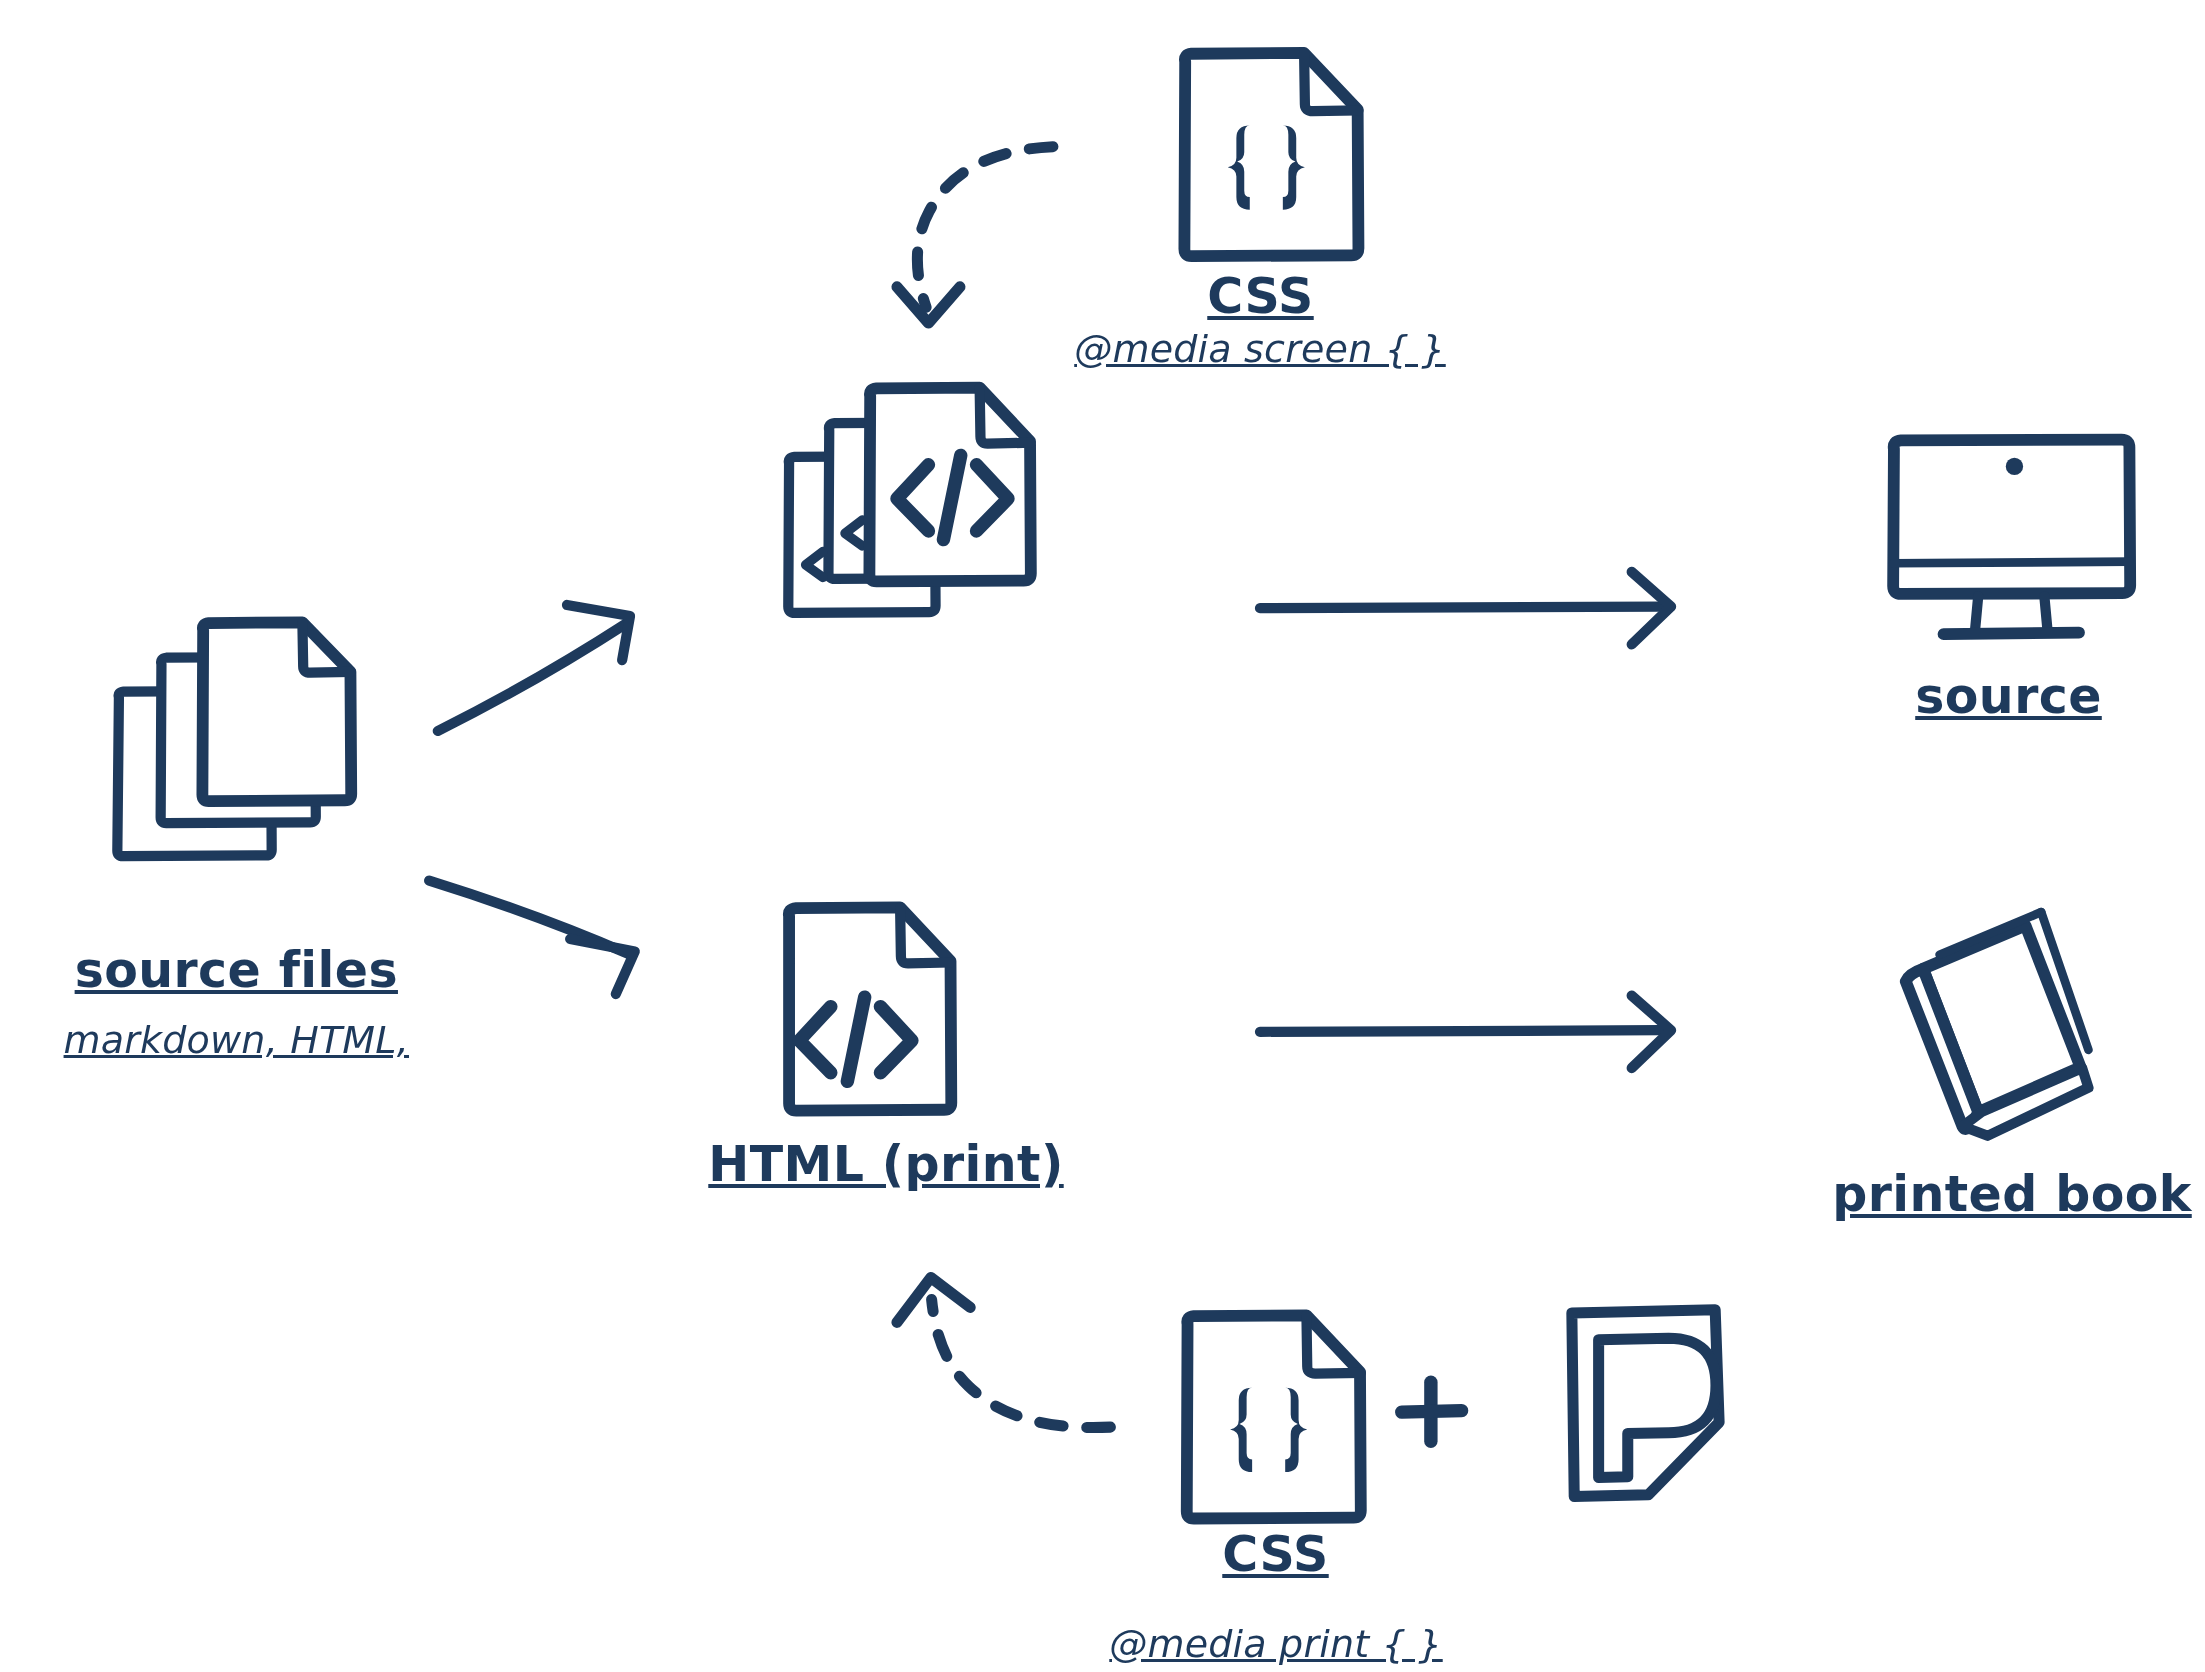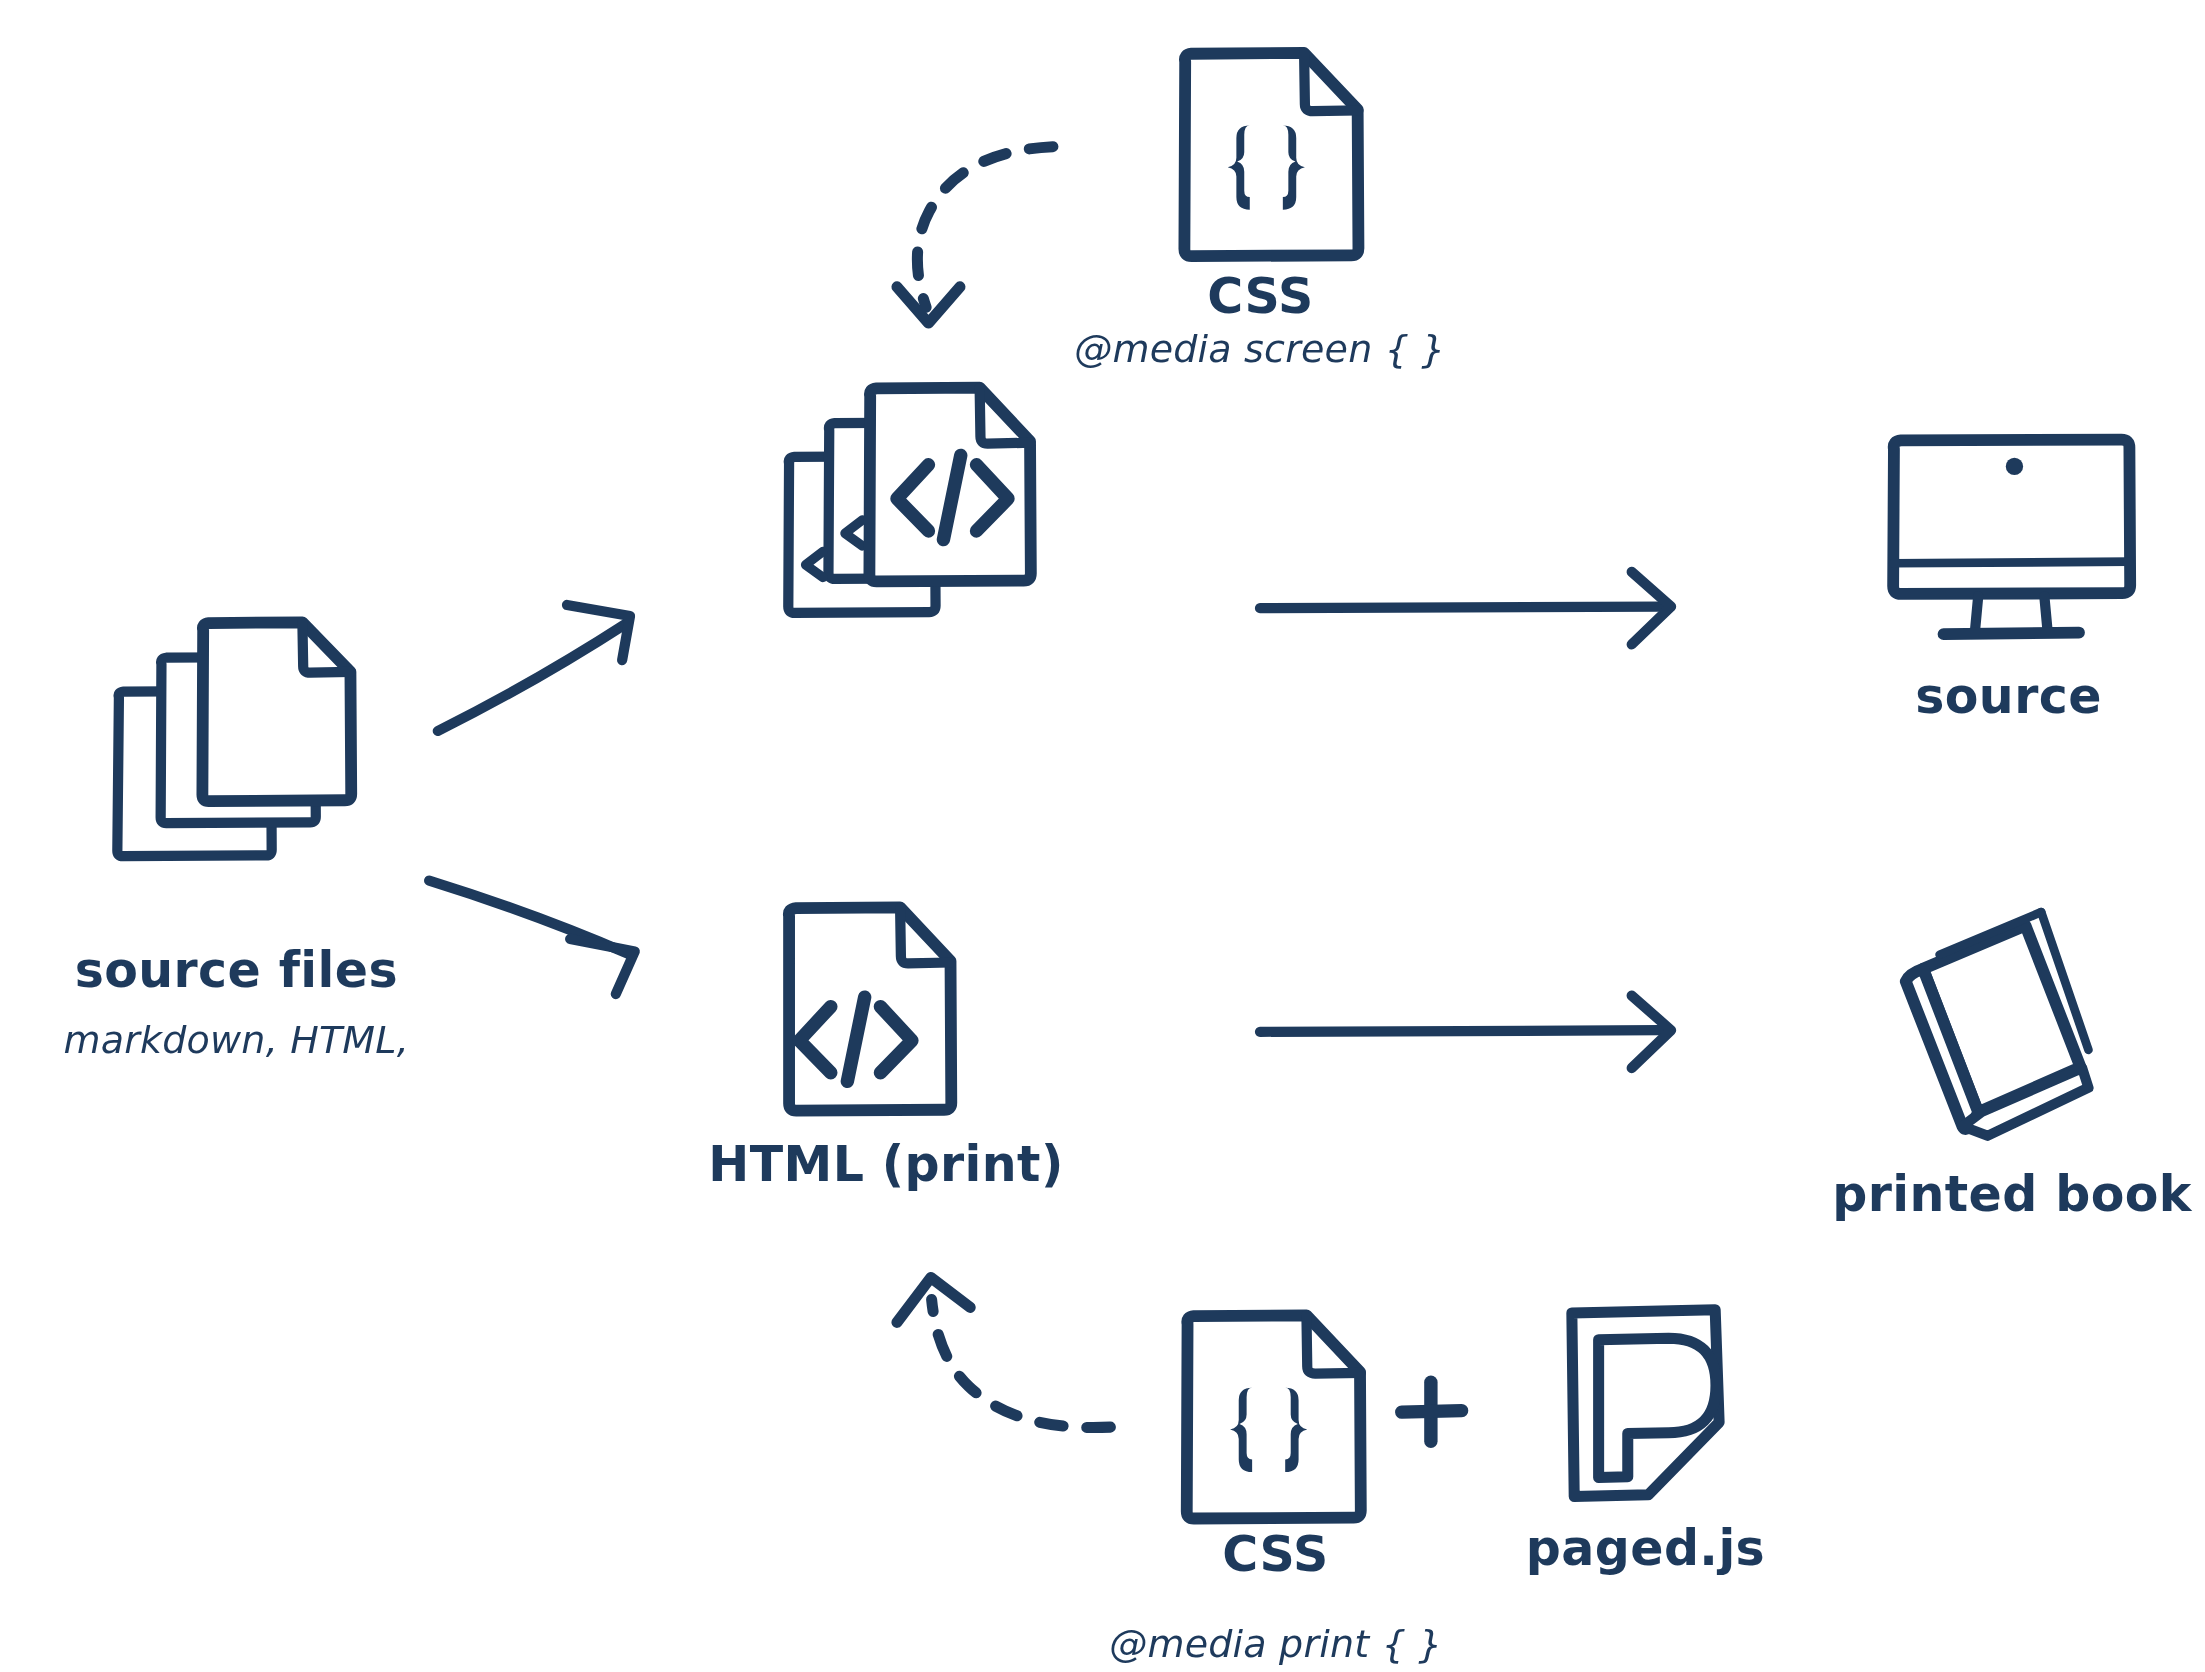--- a/index.html
+++ b/index.html
@@ -24,20 +24,21 @@
     width: 2205px;
     height: 1673px;
   }
   .node-label {
     position: absolute;
     text-align: center;
     color: #1e3a5c;
     font-family: "DejaVu Sans", sans-serif;
     white-space: pre;
     line-height: 1.18;
+    text-decoration: underline;
   }
   .label-main {
     font-size: 49px;
     font-weight: 600;
     letter-spacing: 0.4px;
   }
   .label-sub {
     font-size: 38px;
     font-style: italic;
     font-weight: 400;
@@ -198,16 +199,15 @@
 
   <div class="node-label label-main" style="left:1851px; top:668px; width:315px;">source</div>
 
   <div class="node-label label-main" style="left:1819px; top:1166px; width:386px;">printed book</div>
 
   <div class="node-label label-main" style="left:701px; top:1136px; width:370px;">HTML (print)</div>
 
   <div class="node-label label-main" style="left:1118px; top:1526px; width:315px;">CSS</div>
   <div class="node-label label-sub" style="left:1032px; top:1622px; width:488px;">@media print { }</div>
 
-  <div class="node-label label-main" style="left:1496px; top:1520px; width:299px;">paged.js</div>
 
 </div>
 
 
 </body></html>

